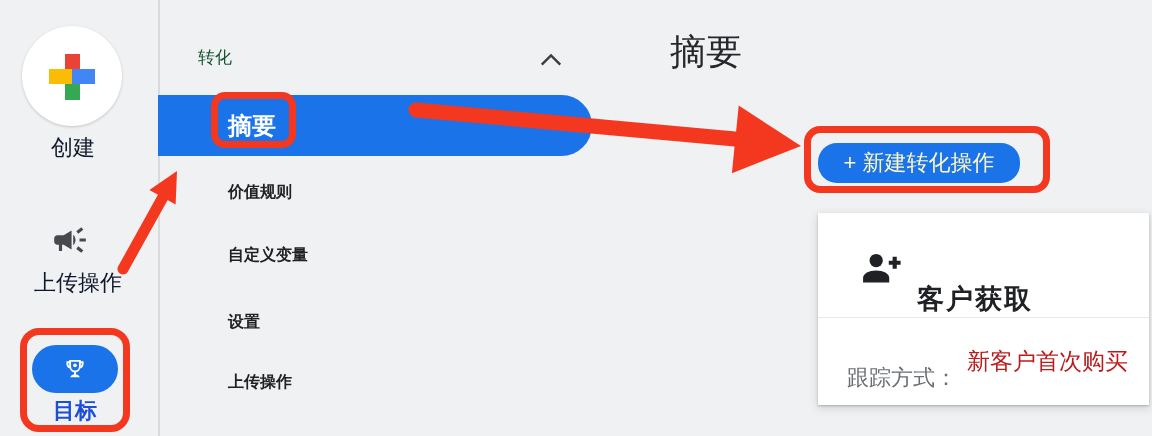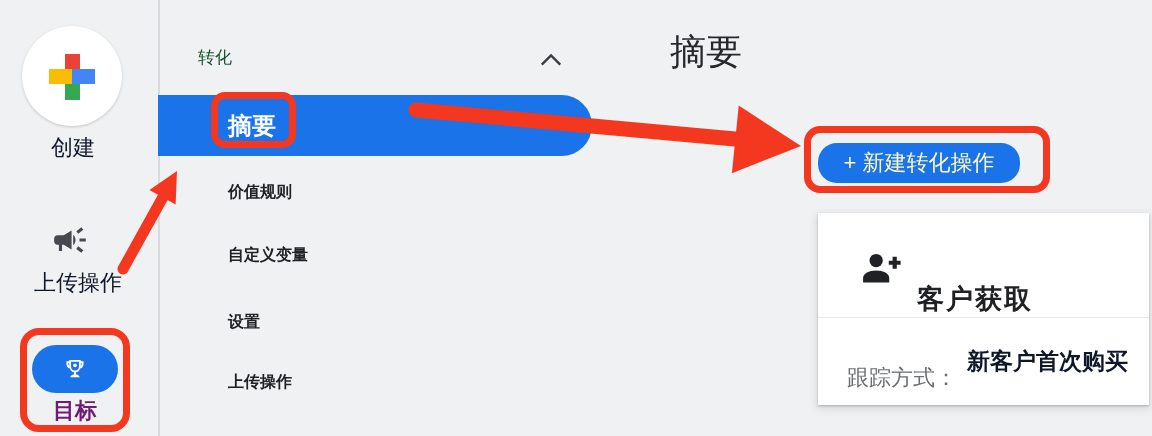--- a/index.html
+++ b/index.html
@@ -17,21 +17,21 @@
   .gbar{position:absolute;}
   #gbar-red{left:42.5px;top:28px;width:15px;height:24px;background:#ea4335;}
   #gbar-green{left:42.5px;top:50px;width:15px;height:24px;background:#34a853;}
   #gbar-yellow{left:27px;top:42.5px;width:23.5px;height:15px;background:#fbbc05;}
   #gbar-blue{left:49.5px;top:42.5px;width:23.5px;height:15px;background:#4285f4;}
   .rail-label{color:#0f172a;font-size:22px;text-align:center;}
   #create-label{left:0;top:133px;width:146px;}
   #campaigns-icon{left:51px;top:221px;}
   #campaigns-label{left:0;top:268px;width:156px;}
   #goals-pill{left:32px;top:345px;width:86px;height:48px;border-radius:24px;background:#1a73e8;}
-  #goals-label{left:10px;top:396px;width:130px;color:#701a75;font-weight:600;}
+  #goals-label{left:10px;top:396px;width:130px;color:#1d4ed8;font-weight:600;}
 
   
   #section-label{left:198px;top:46px;font-size:17px;font-weight:400;color:#14532d;}
   #collapse-chevron{left:539px;top:51px;cursor:pointer;}
   #summary-pill{left:158px;top:95px;width:434px;height:61px;background:#1a73e8;
     border-radius:0 31px 31px 0;color:#fff;font-size:24px;font-weight:600;
     line-height:61px;padding-left:70px;box-sizing:border-box;cursor:pointer;}
   .submenu-item{left:228px;font-size:16px;font-weight:600;color:#202124;line-height:28px;cursor:pointer;}
   #smi-1{top:178px;}
   #smi-2{top:241px;}
@@ -42,21 +42,21 @@
   #page-title{left:670px;top:31px;font-size:36px;font-weight:500;color:#26282b;line-height:42px;}
   #new-conversion-button{left:818px;top:143px;width:202px;height:40px;background:#1a73e8;
     border-radius:19px;color:#fef9c3;font-size:22px;font-weight:500;display:flex;
     align-items:center;justify-content:center;cursor:pointer;border:none;}
   #acquisition-card{left:818px;top:213px;width:331px;height:192px;background:#fff;
     box-shadow:0 1px 2px rgba(60,64,67,.3),0 3px 8px 1px rgba(60,64,67,.15);}
   #card-icon{left:44px;top:37px;}
   #card-title{left:99px;top:40px;font-size:27px;font-weight:700;letter-spacing:2px;color:#202124;margin-top:28px;}
   #card-divider{left:0;top:104px;width:331px;height:1px;background:#e7e9ec;}
   #card-tracking-label{left:29px;top:134px;font-size:22px;color:#6a6e72;margin-top:16px;}
-  #card-tracking-value{left:149px;top:133px;font-size:23px;font-weight:700;color:#0f172a;}
+  #card-tracking-value{left:149px;top:133px;font-size:23px;font-weight:400;color:#b91c1c;}
 
   
   .anno-box{border:7px solid #f4381f;box-sizing:border-box;z-index:20;pointer-events:none;}
   #anno-box-summary{left:211px;top:92px;width:85px;height:56px;border-radius:14px;}
   #anno-box-button{left:804px;top:126px;width:246px;height:67px;border-radius:16px;}
   #anno-box-goals{left:20px;top:328px;width:110px;height:104px;border-radius:19px;}
   #anno-arrows{left:0;top:0;z-index:19;pointer-events:none;}
 </style>
 </head>
 <body>

